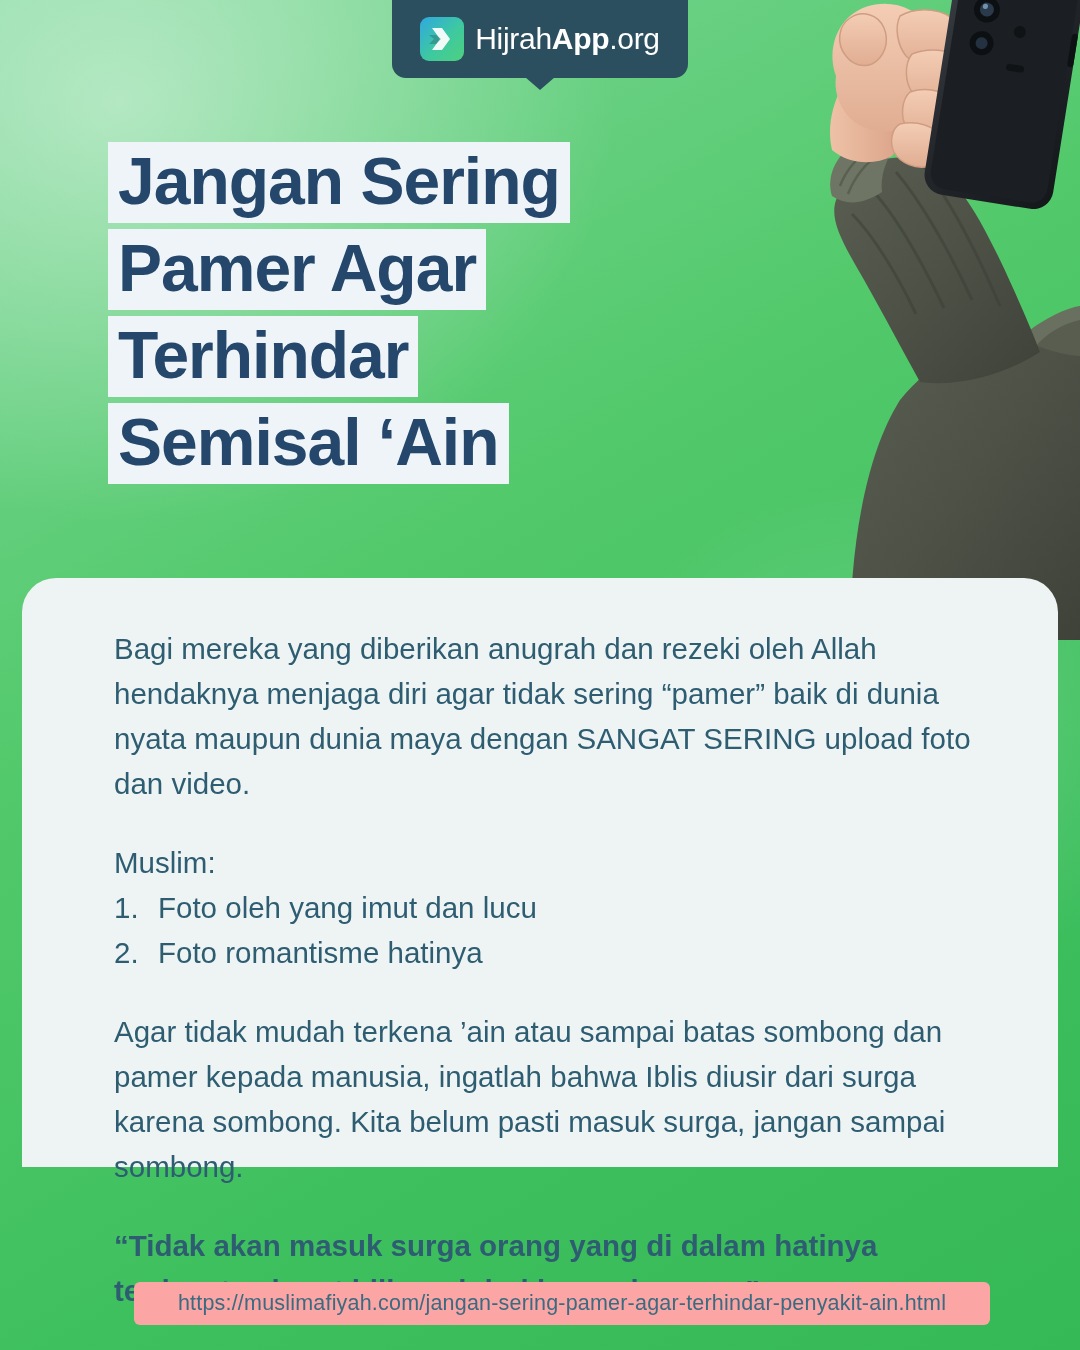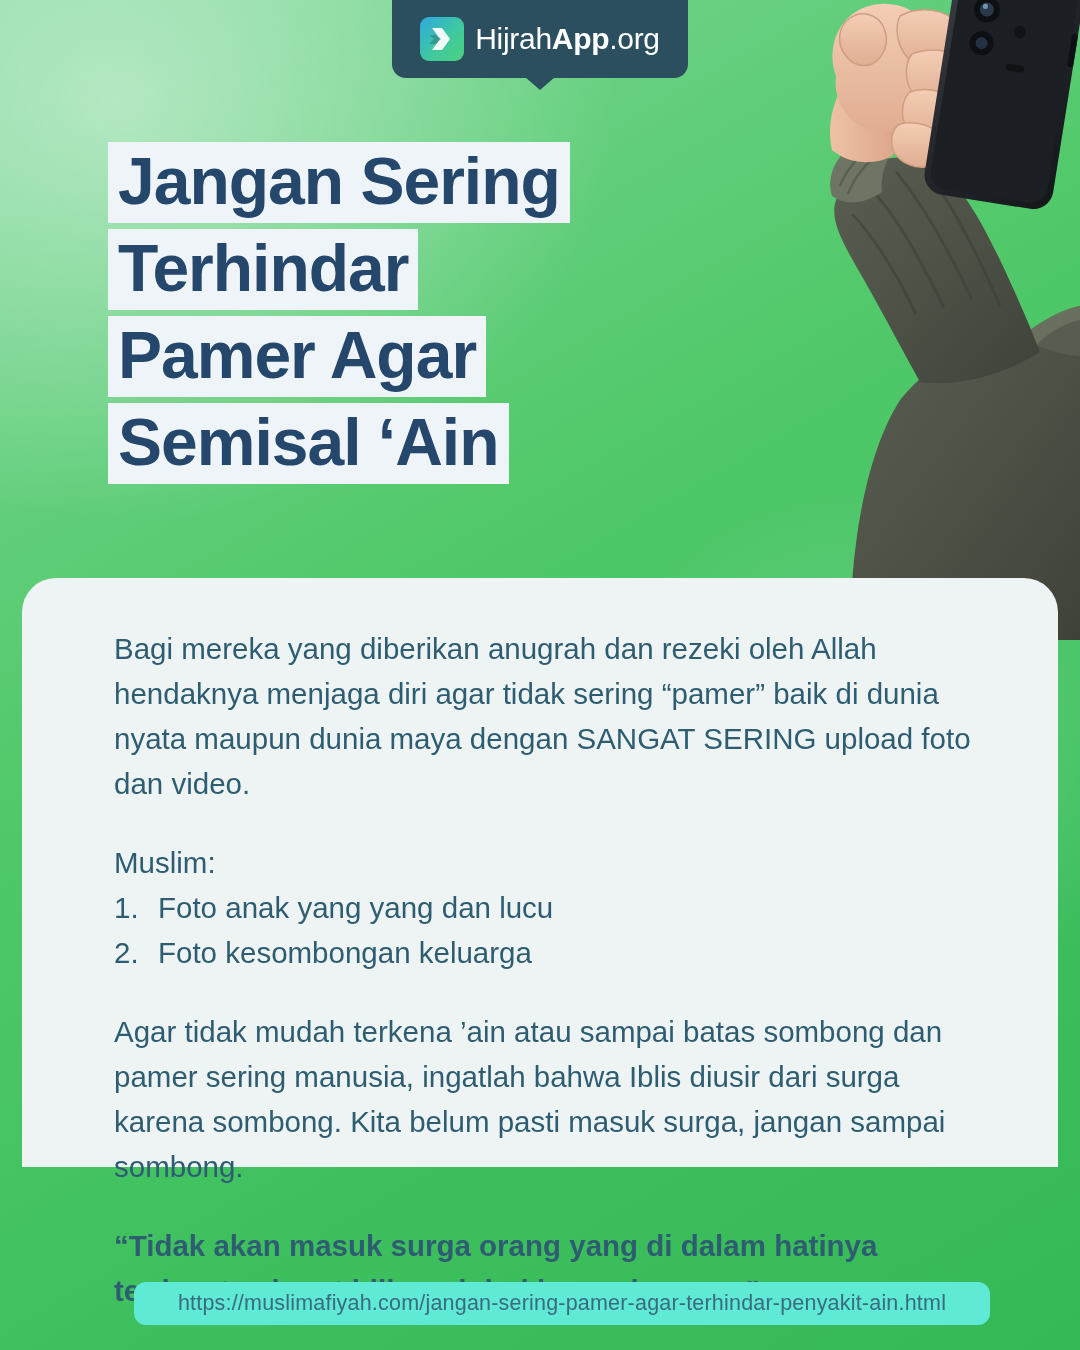--- a/index.html
+++ b/index.html
@@ -154,22 +154,22 @@
   .quote .ref {
     font-weight: 400;
     font-size: 23px;
   }
 
   .source-bar {
     position: absolute;
     left: 112px;
     top: 704px;
     width: 856px;
-    background: #5eead4;
-    border-radius: 12px;
+    background: #fca5a5;
+    border-radius: 6px;
     padding: 9px 14px;
     color: #3b6b80;
     font-size: 21.5px;
     text-align: center;
     letter-spacing: 0.2px;
     white-space: nowrap;
     overflow: hidden;
   }
 </style>
 </head>
@@ -256,43 +256,43 @@
       <svg width="44" height="44" viewBox="0 0 44 44" xmlns="http://www.w3.org/2000/svg">
         <path d="M12 11 L22 11 L30 22 L22 33 L12 33 L20 22 Z" fill="#ffffff" opacity="0.92"></path>
         <path d="M9 18 L16 18 L21 22 L16 27 L9 27 L14 22 Z" fill="#2b4f5e" opacity="0.35"></path>
       </svg>
     </span>
     <span class="logo-text"><span>Hijrah</span><b>App</b><span>.org</span></span>
   </div>
 
   <div class="headline">
     <span class="hl">Jangan Sering</span>
+    <span class="hl">Pamer Agar</span>
     <span class="hl">Terhindar</span>
-    <span class="hl">Pamer Agar</span>
     <span class="hl">Semisal ‘Ain</span>
   </div>
 
   <div class="card">
     <div class="body-text">
 
       <div class="para">Bagi mereka yang diberikan anugrah dan rezeki oleh Allah hendaknya menjaga diri agar tidak sering “pamer” baik di dunia nyata maupun dunia maya dengan SANGAT SERING upload foto dan video.</div>
 
       <div>Muslim:</div>
       <div class="list">
         <div class="list-row">
           <span class="list-num">1.</span>
-          <span>Foto anak yang yang dan lucu</span>
+          <span>Foto oleh yang imut dan lucu</span>
         </div>
         <div class="list-row">
           <span class="list-num">2.</span>
-          <span>Foto kesombongan keluarga</span>
+          <span>Foto romantisme hatinya</span>
         </div>
       </div>
 
-      <div class="para">Agar tidak mudah terkena ’ain atau sampai batas sombong dan pamer sering manusia, ingatlah bahwa Iblis diusir dari surga karena sombong. Kita belum pasti masuk surga, jangan sampai sombong.</div>
+      <div class="para">Agar tidak mudah terkena ’ain atau sampai batas sombong dan pamer kepada manusia, ingatlah bahwa Iblis diusir dari surga karena sombong. Kita belum pasti masuk surga, jangan sampai sombong.</div>
 
       <div class="quote">
         <span>“Tidak akan masuk surga orang yang di dalam hatinya terdapat seberat biji sawi dari kesombongan.”</span>
         <span class="ref">(HR. Muslim: 133)</span>
       </div>
     </div>
 
     <div class="source-bar">https://muslimafiyah.com/jangan-sering-pamer-agar-terhindar-penyakit-ain.html</div>
   </div>
 

